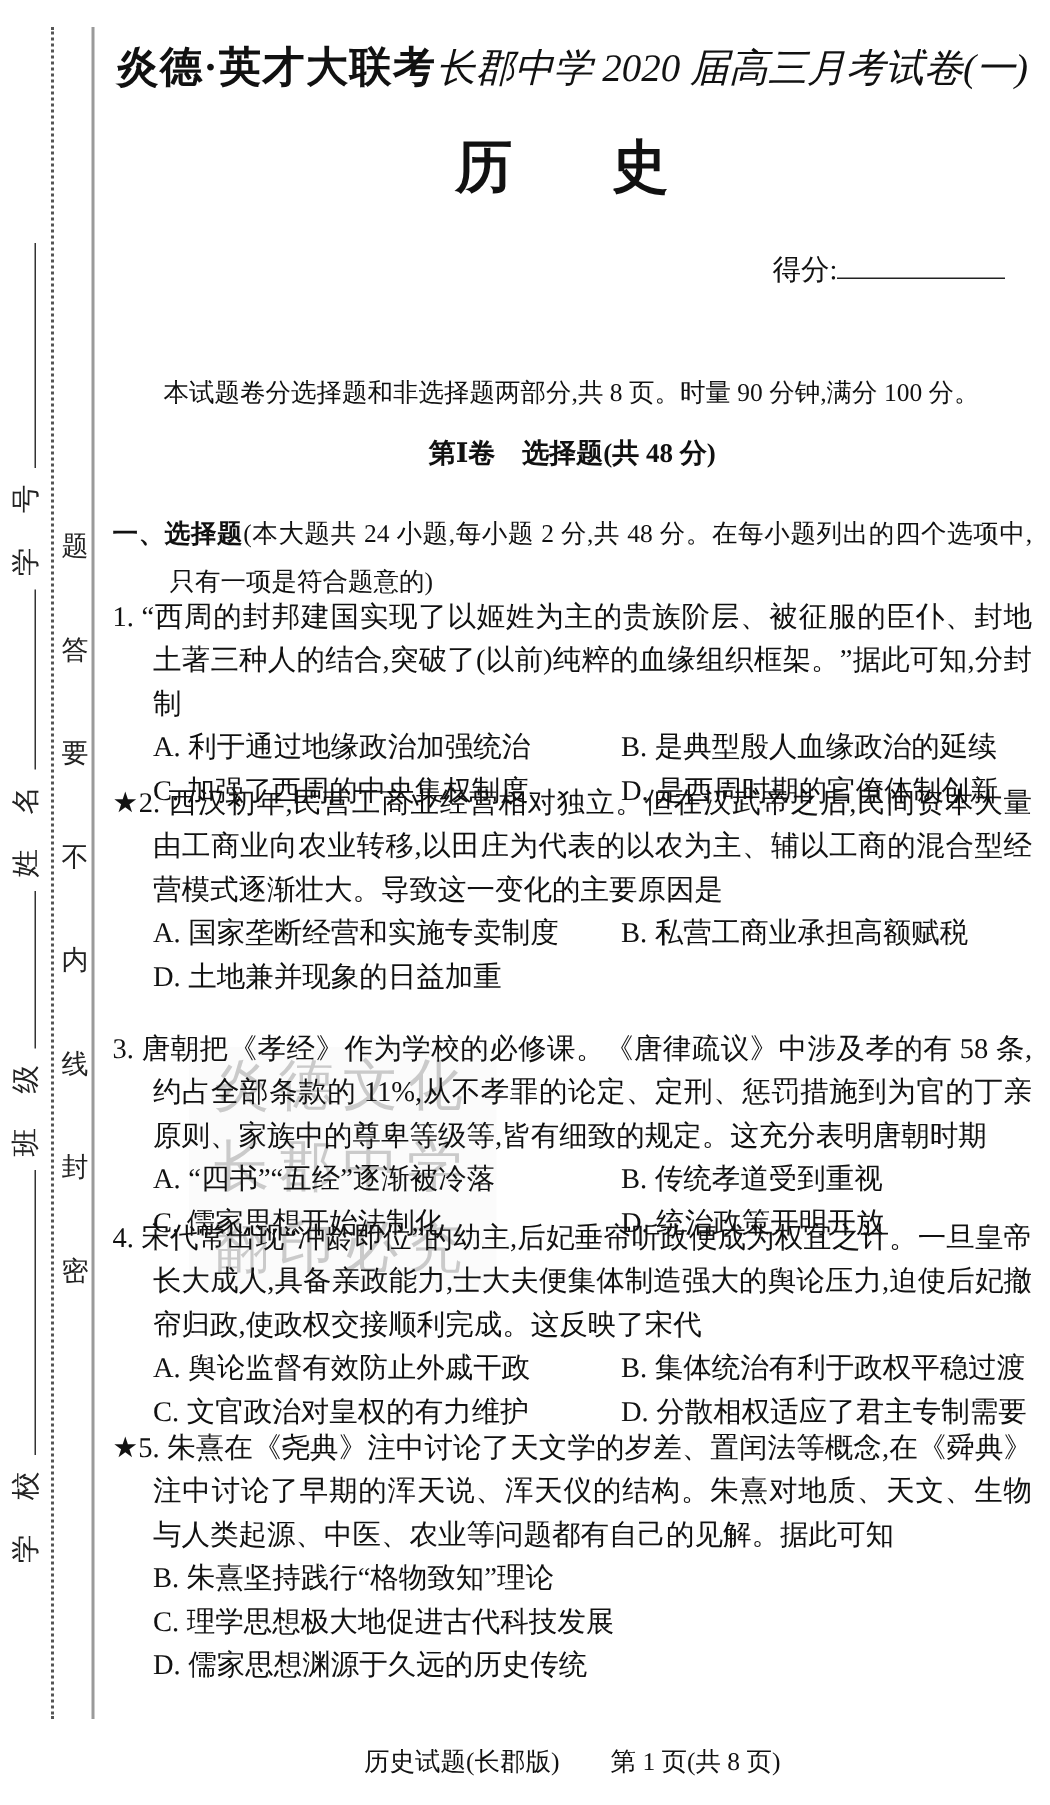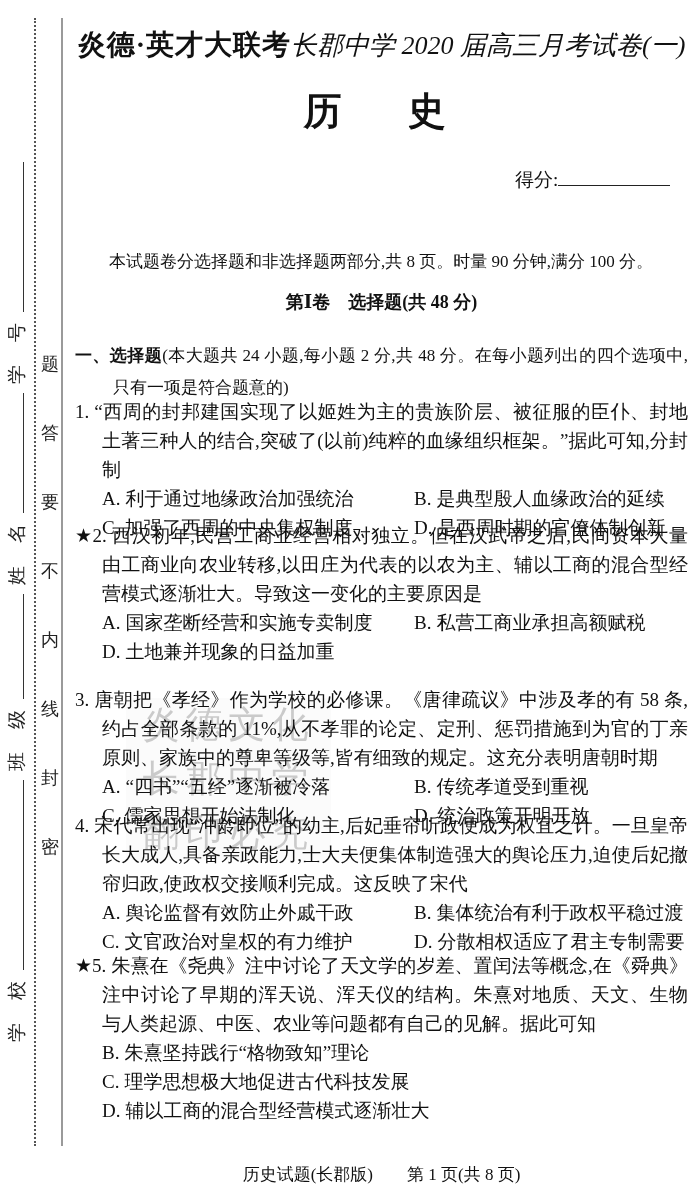--- a/index.html
+++ b/index.html
@@ -179,18 +179,18 @@
     <span class="opt-b"><span class="opt-label">D.</span><span>分散相权适应了君主专制需要</span></span>
   </div>
 </div>
 
 <div class="abs content-block q q5">
   <div class="stem">
     <span class="marker">★5.</span><span>朱熹在《尧典》注中讨论了天文学的岁差、置闰法等概念,在《舜典》注中讨论了早期的浑天说、浑天仪的结构。朱熹对地质、天文、生物与人类起源、中医、农业等问题都有自己的见解。据此可知</span>
   </div>
   <div><span class="opt-label">B.</span><span>朱熹坚持践行“格物致知”理论</span></div>
   <div><span class="opt-label">C.</span><span>理学思想极大地促进古代科技发展</span></div>
-  <div><span class="opt-label">D.</span><span>辅以工商的混合型经营模式逐渐壮大</span></div>
+  <div><span class="opt-label">D.</span><span>儒家思想渊源于久远的历史传统</span></div>
 </div>
 
 <div class="abs content-block footer">
   <span>历史试题(长郡版)</span><span class="gap"></span><span>第 1 页(共 8 页)</span>
 </div>
 
 </body></html>

